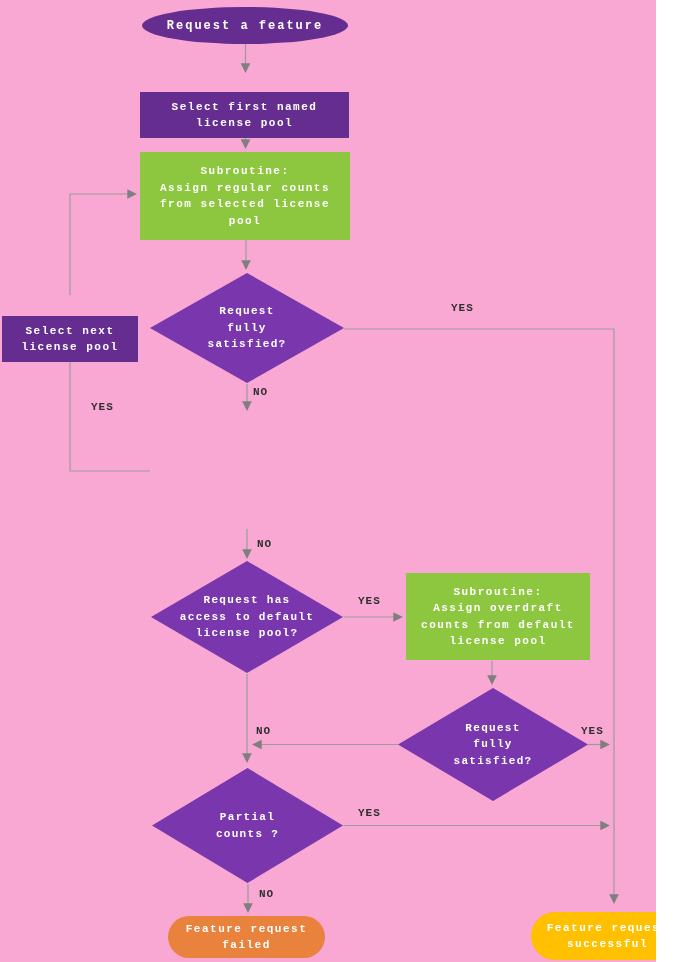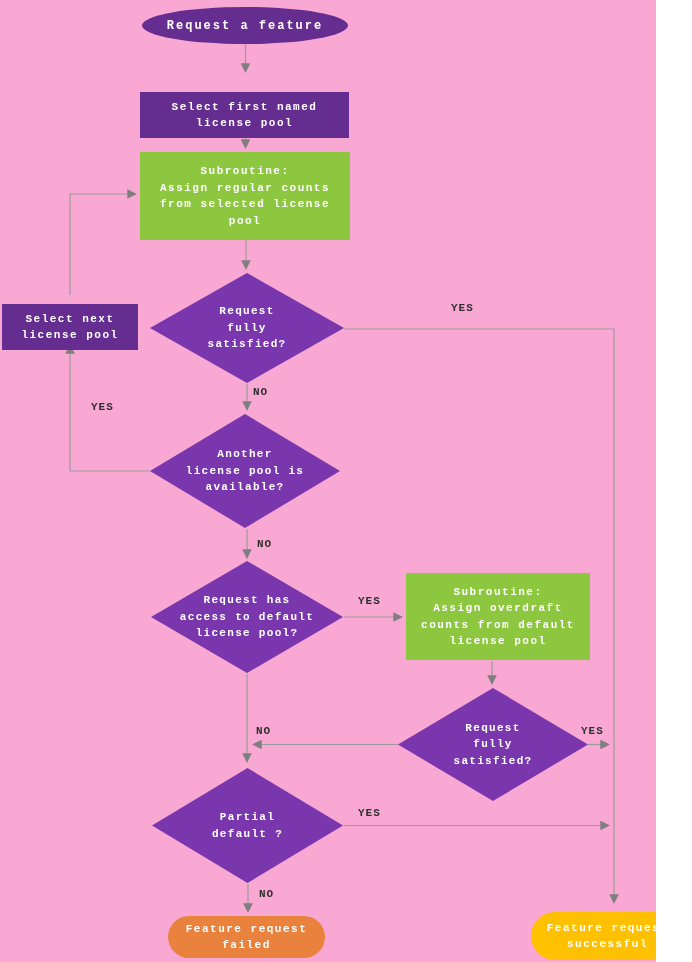--- a/index.html
+++ b/index.html
@@ -69,30 +69,25 @@
 from selected license
 pool</span>
   </div>
 
   <div class="node decision" style="left:150px;top:273px;width:194px;height:110px;">
     <span>Request
 fully
 satisfied?</span>
   </div>
 
-  <div class="node process" style="left:2px;top:288px;width:136px;height:46px;">
+  <div class="node process" style="left:2px;top:300px;width:136px;height:46px;">
     <span>Select next
 license pool</span>
   </div>
 
-  <div class="node decision" style="left:150px;top:414px;width:190px;height:114px;">
-    <span>Another
-license pool is
-available?</span>
-  </div>
 
   <div class="node decision" style="left:151px;top:561px;width:192px;height:112px;">
     <span>Request has
 access to default
 license pool?</span>
   </div>
 
   <div class="node subroutine" style="left:406px;top:573px;width:184px;height:87px;">
     <span>Subroutine:
 Assign overdraft
@@ -101,21 +96,21 @@
   </div>
 
   <div class="node decision" style="left:398px;top:688px;width:190px;height:113px;">
     <span>Request
 fully
 satisfied?</span>
   </div>
 
   <div class="node decision" style="left:152px;top:768px;width:191px;height:115px;">
     <span>Partial
-default ?</span>
+counts ?</span>
   </div>
 
   <div class="node pill-failed" style="left:168px;top:916px;width:157px;height:42px;">
     <span>Feature request
 failed</span>
   </div>
 
   <div class="node pill-success" style="left:531px;top:912px;width:153px;height:48px;">
     <span>Feature request
 successful</span>

